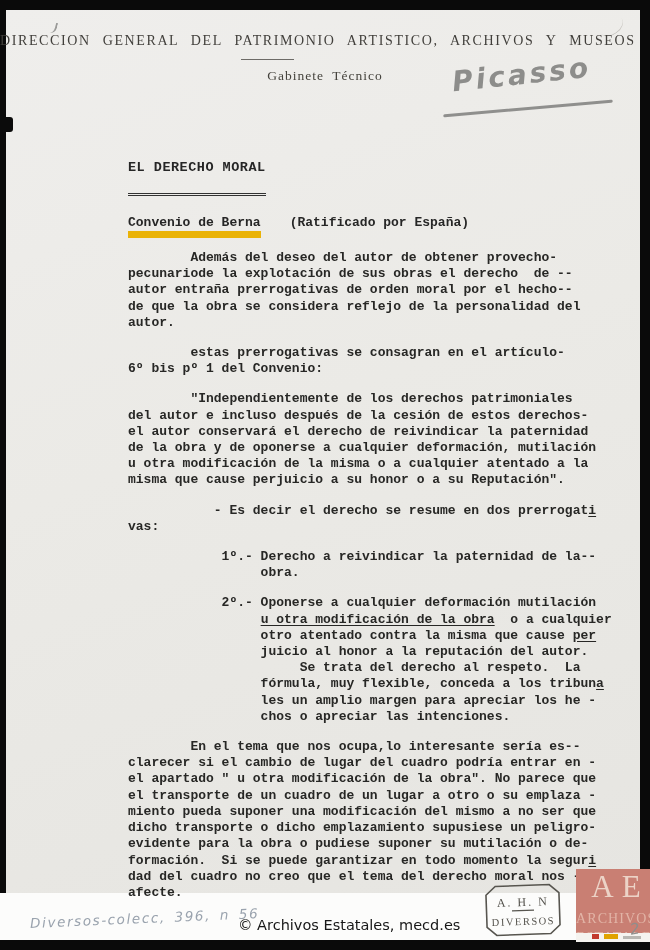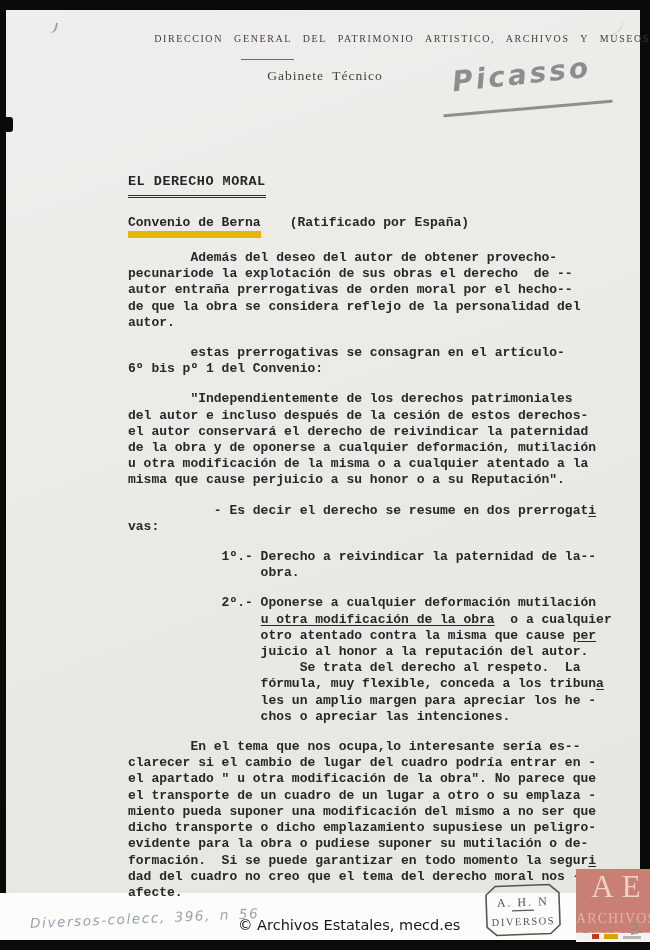--- a/index.html
+++ b/index.html
@@ -7,40 +7,40 @@
         font-family:"Liberation Mono","DejaVu Sans Mono",monospace;}
   .paper{position:absolute;left:6px;top:10px;width:636px;height:886px;
          background:linear-gradient(160deg,#efeeec 0%,#ebeae6 45%,#e6e5e1 100%);}
   .footer-band{position:absolute;left:0;top:893px;width:650px;height:47px;background:#fcfcfb;}
   .bar-top{position:absolute;left:0;top:0;width:650px;height:10px;background:#0a0a0a;}
   .bar-bottom{position:absolute;left:0;top:940px;width:650px;height:10px;background:#0a0a0a;}
   .bar-left{position:absolute;left:0;top:10px;width:6px;height:883px;background:#0a0a0a;}
   .bar-right{position:absolute;left:640px;top:10px;width:10px;height:883px;background:#0a0a0a;}
   .edge-notch{position:absolute;left:0;top:117px;width:13px;height:15px;background:#0b0b0b;border-radius:0 3px 3px 0;}
 
-  .letterhead-org{position:absolute;left:0;top:33px;width:650px;text-align:right;
-      font-family:"Liberation Serif","DejaVu Serif",serif;font-size:10px;letter-spacing:1.6px;
+  .letterhead-org{position:absolute;left:0;top:33px;width:650px;text-align:left;
+      font-family:"Liberation Serif","DejaVu Serif",serif;font-size:14px;letter-spacing:1.6px;
       word-spacing:7px;color:#413f3b;}
   .letterhead-rule{position:absolute;left:241px;top:59px;width:53px;height:1px;background:#6d6b67;}
   .letterhead-dept{position:absolute;left:0;top:68px;width:650px;text-align:center;
       font-family:"Liberation Serif","DejaVu Serif",serif;font-size:13.5px;letter-spacing:1px;
       word-spacing:4px;color:#45433d;}
 
   .picasso{position:absolute;left:452px;top:58px;transform:rotate(-6deg);
       font-family:"DejaVu Sans","Liberation Sans",sans-serif;font-style:italic;font-weight:700;
       font-size:28px;letter-spacing:3px;color:#8d8d8b;}
   .picasso-underline{position:absolute;left:443px;top:107px;width:170px;height:3px;background:#8f8f8d;
       transform:rotate(-5deg);border-radius:2px;}
   .pencil-smudge{position:absolute;left:48px;top:22px;width:7px;height:11px;
       border-right:2px solid #9a9a98;border-radius:0 0 6px 0;transform:rotate(14deg);}
   .pencil-smudge2{position:absolute;left:598px;top:16px;width:26px;height:18px;
       border-bottom:1px solid #c9c7c2;transform:rotate(-35deg);border-radius:50%;}
 
   .doc-title{position:absolute;left:128px;top:160px;font-weight:700;font-size:13.5px;
-      color:#262626;letter-spacing:.5px;border-bottom:3px double #323232;padding-bottom:6px;margin-top:14px;}
+      color:#262626;letter-spacing:.5px;border-bottom:3px double #323232;padding-bottom:18px;}
   .doc-subtitle{position:absolute;left:128px;top:215px;font-weight:700;font-size:13px;color:#262626;white-space:pre;}
   .doc-subtitle .term{border-bottom:7px solid #eab308;padding-bottom:1px;}
   .doc-subtitle .note{margin-left:29px;}
 
   .body-text{position:absolute;left:128px;top:250px;font-weight:600;font-size:13px;
       line-height:16.2px;color:#272725;white-space:pre;}
   .body-text .para + .para{margin-top:14px;}
   .body-text .u{text-decoration:underline;text-underline-offset:2px;}
 
   .ahn-stamp{position:absolute;left:485px;top:884px;transform:rotate(-2deg);z-index:7;}

